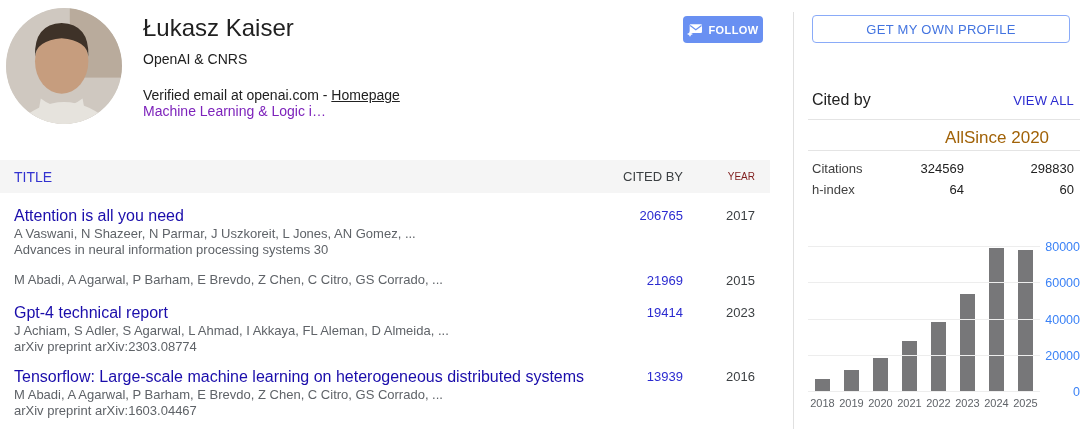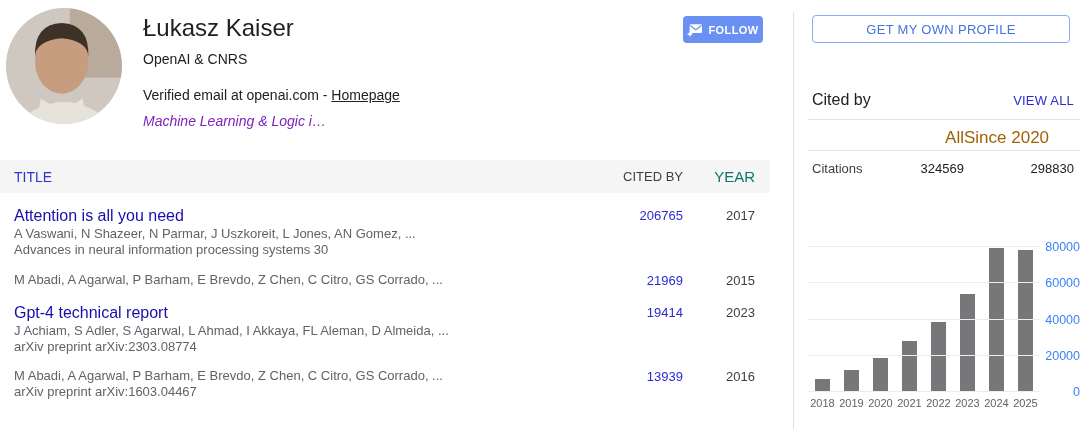--- a/index.html
+++ b/index.html
@@ -8,33 +8,33 @@
   a { text-decoration:none; cursor:pointer; }
 
   
   .avatar { position:absolute; left:6px; top:8px; width:116px; height:116px;
     border-radius:50%; overflow:hidden; background:#d6d1ca; }
   .profile-info { position:absolute; left:143px; top:14px; }
   .profile-name { font-size:24px; color:#212121; }
   .profile-affil { margin-top:9px; font-size:14px; color:#212121; }
   .profile-email { margin-top:20px; font-size:14px; color:#212121; }
   .homepage-link { color:#212121; text-decoration:underline; }
-  .profile-interests { margin-top:10px; font-size:14px; color:#7d22bb;font-style:italic; }
+  .profile-interests { font-size:14px; color:#7d22bb; }
 
   .follow-btn { position:absolute; left:683px; top:16px; width:80px; height:27px;
     background:#6990f2; border:none; border-radius:4px; color:#fff;
     font-size:11px; font-weight:bold; letter-spacing:.4px;
     display:flex; align-items:center; justify-content:center; gap:5px; cursor:pointer; }
 
   
   .tbl-header { position:absolute; left:0; top:160px; width:770px; height:33px;
     background:#f5f5f5; display:flex; align-items:center; }
   .th-title { margin-left:14px; font-size:14px; color:#3232d0; }
   .th-cited { position:absolute; right:87px; font-size:13px; color:#3c4043; }
-  .th-year  { position:absolute; right:15px; font-size:15px; color:#0f766e; }
+  .th-year  { position:absolute; right:15px; font-size:10px; color:#7f1d1d; }
 
   .pub-list { position:absolute; left:0; top:193px; width:770px; }
   .pub-row { position:relative; padding:14px 0 0 14px; }
   .pub-title { display:block; font-size:16px; line-height:19px; color:#1a0dab;
     white-space:nowrap; width:590px; overflow:hidden; }
   .pub-authors, .pub-venue { font-size:13px; line-height:14px; color:#5f6368;
     margin-top:2px; width:590px; white-space:nowrap; overflow:hidden; }
   .pub-cited { position:absolute; top:16px; right:87px; font-size:13px; color:#2b2bd0; }
   .pub-year  { position:absolute; top:16px; right:15px; font-size:13px; color:#3c4043; }
 
@@ -134,20 +134,21 @@
     <span class="pub-year">2015</span>
   </div>
   <div class="pub-row" style="padding-top:16px;">
     <a class="pub-title">Gpt-4 technical report</a>
     <div class="pub-authors">J Achiam, S Adler, S Agarwal, L Ahmad, I Akkaya, FL Aleman, D Almeida, ...</div>
     <div class="pub-venue">arXiv preprint arXiv:2303.08774</div>
     <a class="pub-cited" style="top:18px;">19414</a>
     <span class="pub-year" style="top:18px;">2023</span>
   </div>
   <div class="pub-row" style="padding-top:13px;">
+    <a class="pub-title">Tensorflow: Large-scale machine learning on heterogeneous distributed systems</a>
     <div class="pub-authors">M Abadi, A Agarwal, P Barham, E Brevdo, Z Chen, C Citro, GS Corrado, ...</div>
     <div class="pub-venue">arXiv preprint arXiv:1603.04467</div>
     <a class="pub-cited" style="top:15px;">13939</a>
     <span class="pub-year" style="top:15px;">2016</span>
   </div>
 </div>
 
 <div class="v-divider"></div>
 
 <button class="get-profile-btn">GET MY OWN PROFILE</button>
@@ -163,20 +164,25 @@
   <span class="cb-col-all">All</span>
   <span class="cb-col-since">Since 2020</span>
 </div>
 <div class="cb-hr2"></div>
 
 <div class="cb-rows">
   <div class="cb-row">
     <a class="lbl" style="color:#404040;">Citations</a>
     <span class="all">324569</span>
     <span class="since">298830</span>
+  </div>
+  <div class="cb-row">
+    <a class="lbl" style="color:#424242;">h-index</a>
+    <span class="all">64</span>
+    <span class="since">60</span>
   </div>
 </div>
 
 <div class="chart-plot">
   <div class="chart-bars">
       <div class="bar-slot">
         <div class="bar" style="height: 13.05px; background: rgb(119, 119, 121);"></div>
       </div>
       <div class="bar-slot">
         <div class="bar" style="height: 21.9312px; background: rgb(119, 119, 121);"></div>

